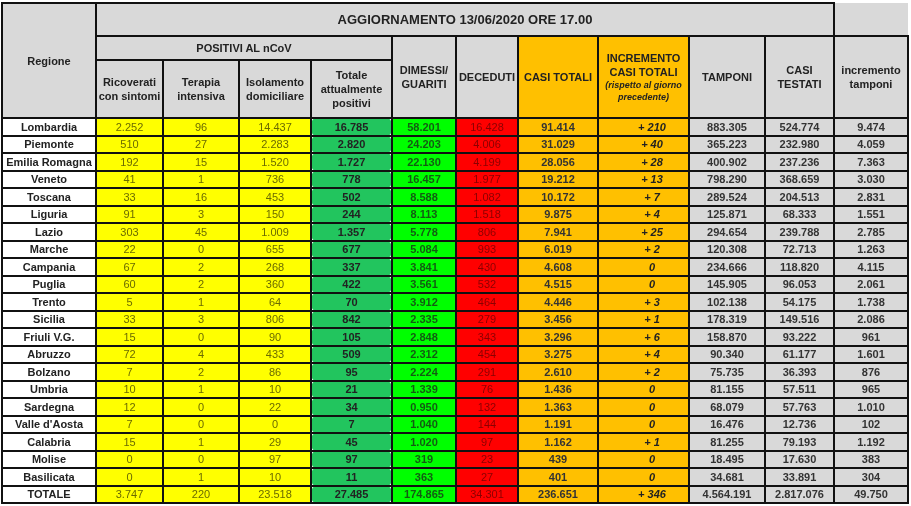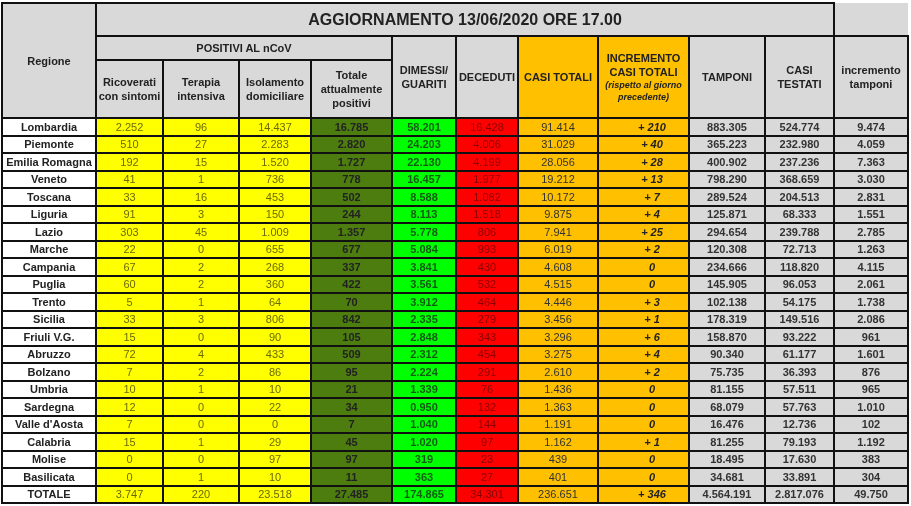--- a/index.html
+++ b/index.html
@@ -1,32 +1,32 @@
 <!DOCTYPE html>
 <html><head>
 <meta charset="utf-8">
 <style>
   html, body { margin:0; padding:0; background:#ffffff; }
   body { width:911px; height:506px; overflow:hidden; font-family:"Liberation Sans", sans-serif; }
   table { border-collapse:collapse; position:absolute; left:1px; top:2px; table-layout:fixed; }
   td, th { border:2px solid #111; padding:0; text-align:center; vertical-align:middle; font-size:11px; overflow:hidden; white-space:nowrap; }
   th { font-weight:bold; color:#222; background:#d9d9d9; font-size:11px; line-height:14px; white-space:normal; }
-  .title { height:31px; font-size:16px; background:#d9d9d9; }
+  .title { height:31px; font-size:13px; background:#d9d9d9; }
   .blank-top { background:#d9d9d9; border-top:none; border-right:none; }
   .pos-group { height:22px; background:#d9d9d9; }
   .sub { height:56px; }
   .h-orange { background:#ffc000; }
   .h-incr small { display:block; font-style:italic; font-size:9px; line-height:12px; font-weight:bold; }
   tr.row td { height:15.5px; line-height:14px; }
   .reg { background:#ffffff; font-weight:bold; color:#222; }
   .y { background:#ffff00; color:#6b6b00; }
-  .yb { background:#4d7c0f; color:#222; font-weight:bold; }
+  .yb { background:#22c55e; color:#222; font-weight:bold;border-radius:6px; }
   .g { background:#00ff00; color:#135c13; font-weight:bold;margin-left:30px; }
   .r { background:#ff0000; color:#8b0000; }
-  .o { background:#ffc000; color:#333; font-weight:normal; }
+  .o { background:#ffc000; color:#333; font-weight:bold; }
   .oi { background:#ffc000; color:#222; font-weight:bold; font-style:italic;padding-left:17px; }
   .gr { background:#d9d9d9; color:#333; font-weight:bold; }
 </style>
 </head>
 <body>
 
 <table>
   <colgroup>
     <col style="width:94px">
       <col style="width:67px">

